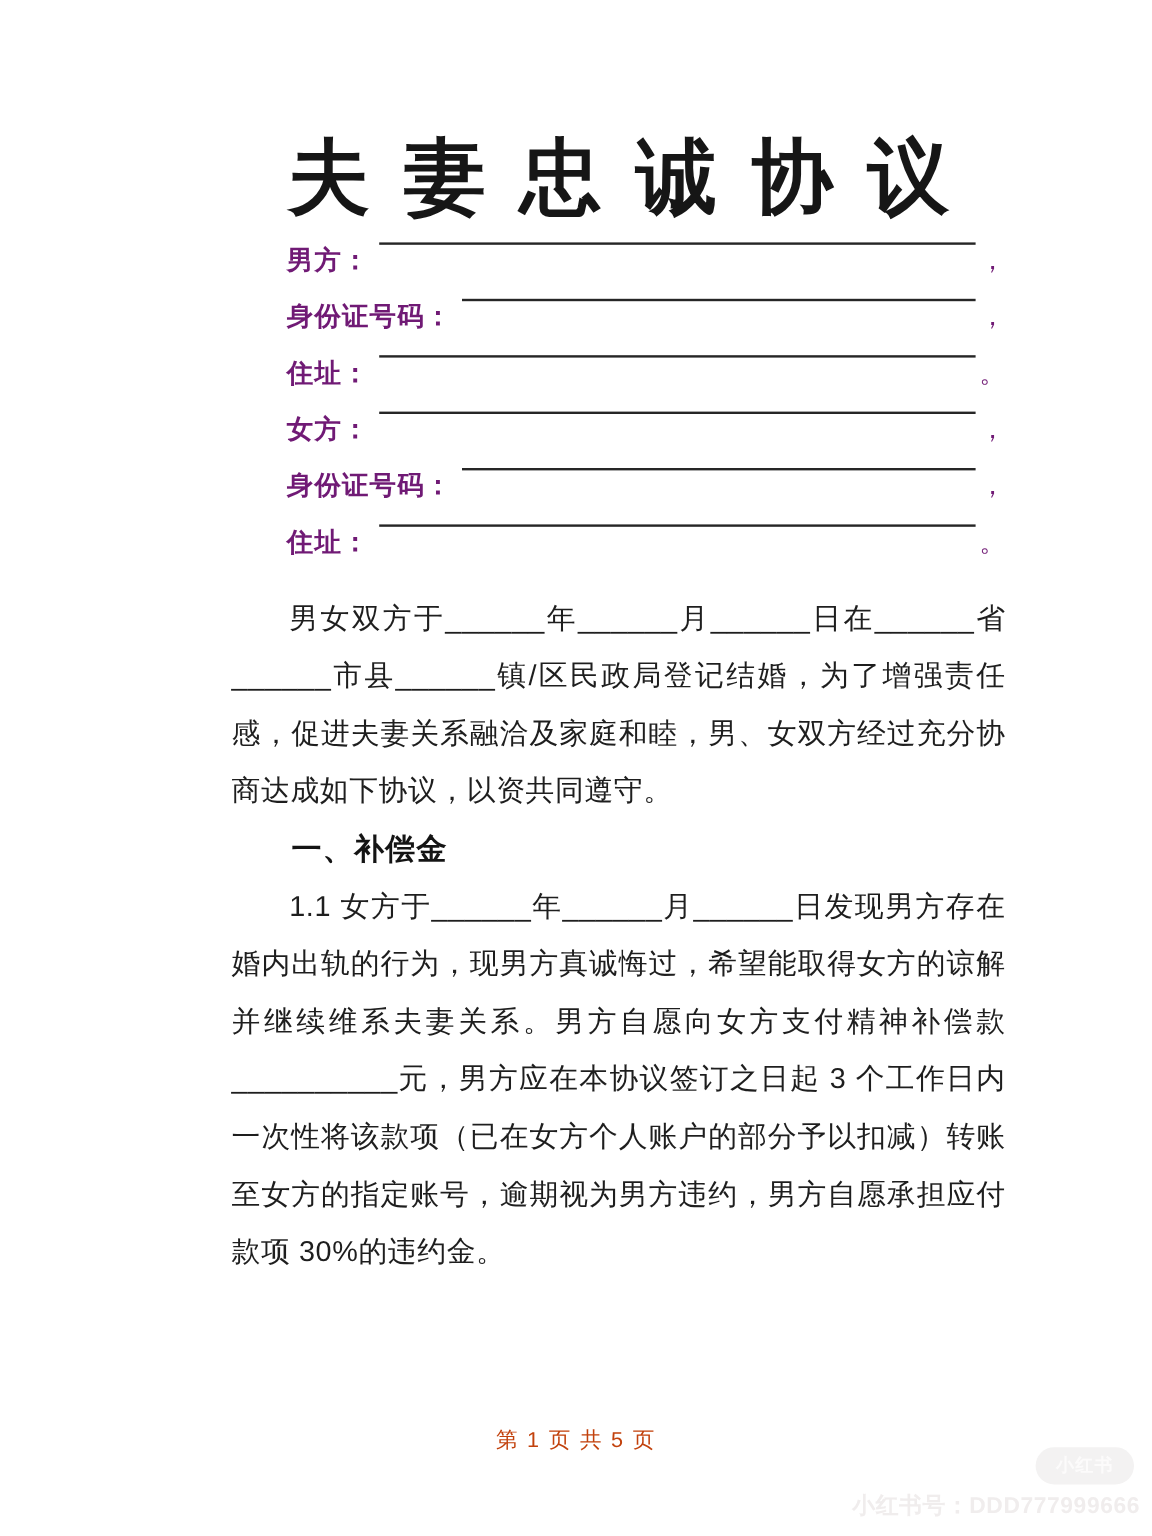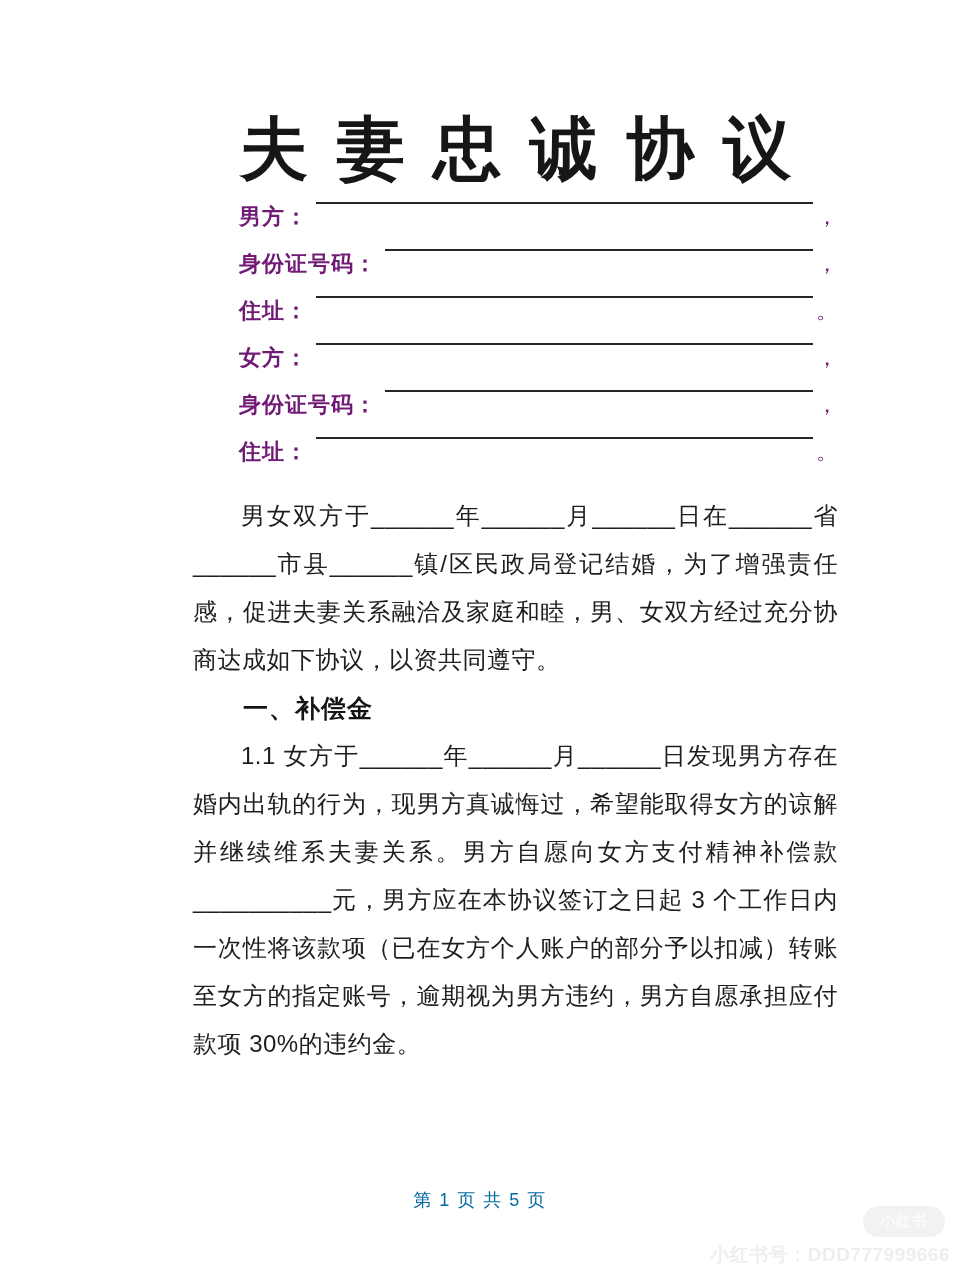--- a/index.html
+++ b/index.html
@@ -72,21 +72,21 @@
     letter-spacing: 1px;
   }
   .footer {
     position: absolute;
     left: 0;
     right: 0;
     top: 1188px;
     text-align: center;
     font-size: 18px;
     letter-spacing: 1.5px;
-    color: #0369a1;
+    color: #c2410c;
   }
   .wm-badge {
     position: absolute;
     top: 1206px;
     right: 15px;
     width: 82px;
     height: 31px;
     border-radius: 16px;
     background: #f3f2f2;
     color: #fcfbfb;

